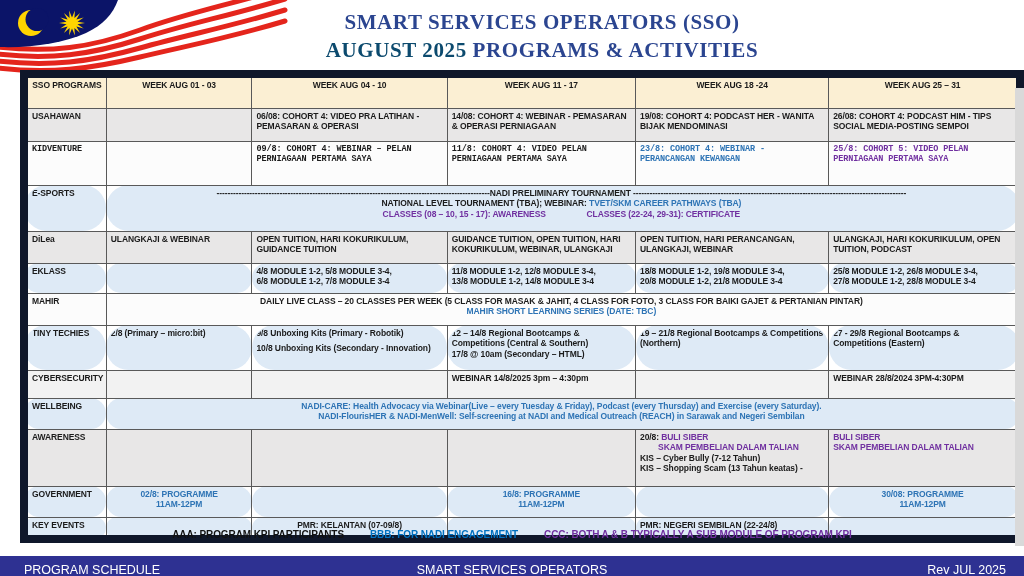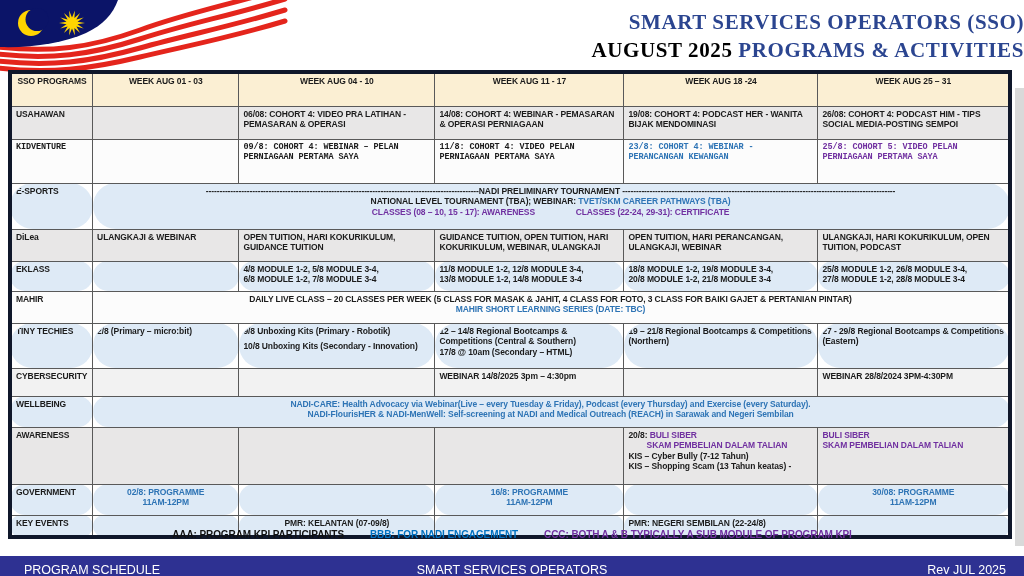--- a/index.html
+++ b/index.html
@@ -1,27 +1,27 @@
 <!DOCTYPE html>
 <html><head>
 <meta charset="utf-8">
 <style>
   html,body{margin:0;padding:0;}
   body{width:1024px;height:576px;position:relative;background:#fff;overflow:hidden;
        font-family:"Liberation Sans","DejaVu Sans",sans-serif;}
   
-  .titlewrap{position:absolute;top:9px;left:60px;right:0;text-align:right;line-height:1.32;}
+  .titlewrap{position:absolute;top:9px;left:60px;right:0;text-align:center;line-height:1.32;}
   .t-line{font-family:"Liberation Serif","DejaVu Serif",serif;font-weight:700;font-size:21px;
           letter-spacing:.6px;color:#2B4590;}
-  .t-red{color:#000000;}
+  .t-red{color:#0c4a6e;}
   
   .flag{position:absolute;top:0;left:0;}
   
-  table.sched{position:absolute;left:8px;top:70px;width:1004px;border-collapse:collapse;
-              table-layout:fixed;border:4px solid #0f172a;}
+  table.sched{position:absolute;left:20px;top:70px;width:1004px;border-collapse:collapse;
+              table-layout:fixed;border:8px solid #0f172a;}
   table.sched td{border:1px solid #595959;font-size:8.5px;font-weight:700;color:#1b1b1b;
                  padding:2px 4px;vertical-align:top;line-height:1.25;letter-spacing:-0.1px;
                  overflow:hidden;}
   td.hdr{background:#FBEFD3;text-align:center;vertical-align:middle;font-size:9px;}
   td.lbl{vertical-align:middle;font-size:9px;padding-left:6px;}
   .bg-gray{background:#E8E7E7;}
   .bg-white{background:#FCFCFC;}
   .bg-blue{background:#DEEAF6;border-radius:23px;}
   .bg-lgray{background:#F2F2F2;}
   .ac{text-align:center;}

